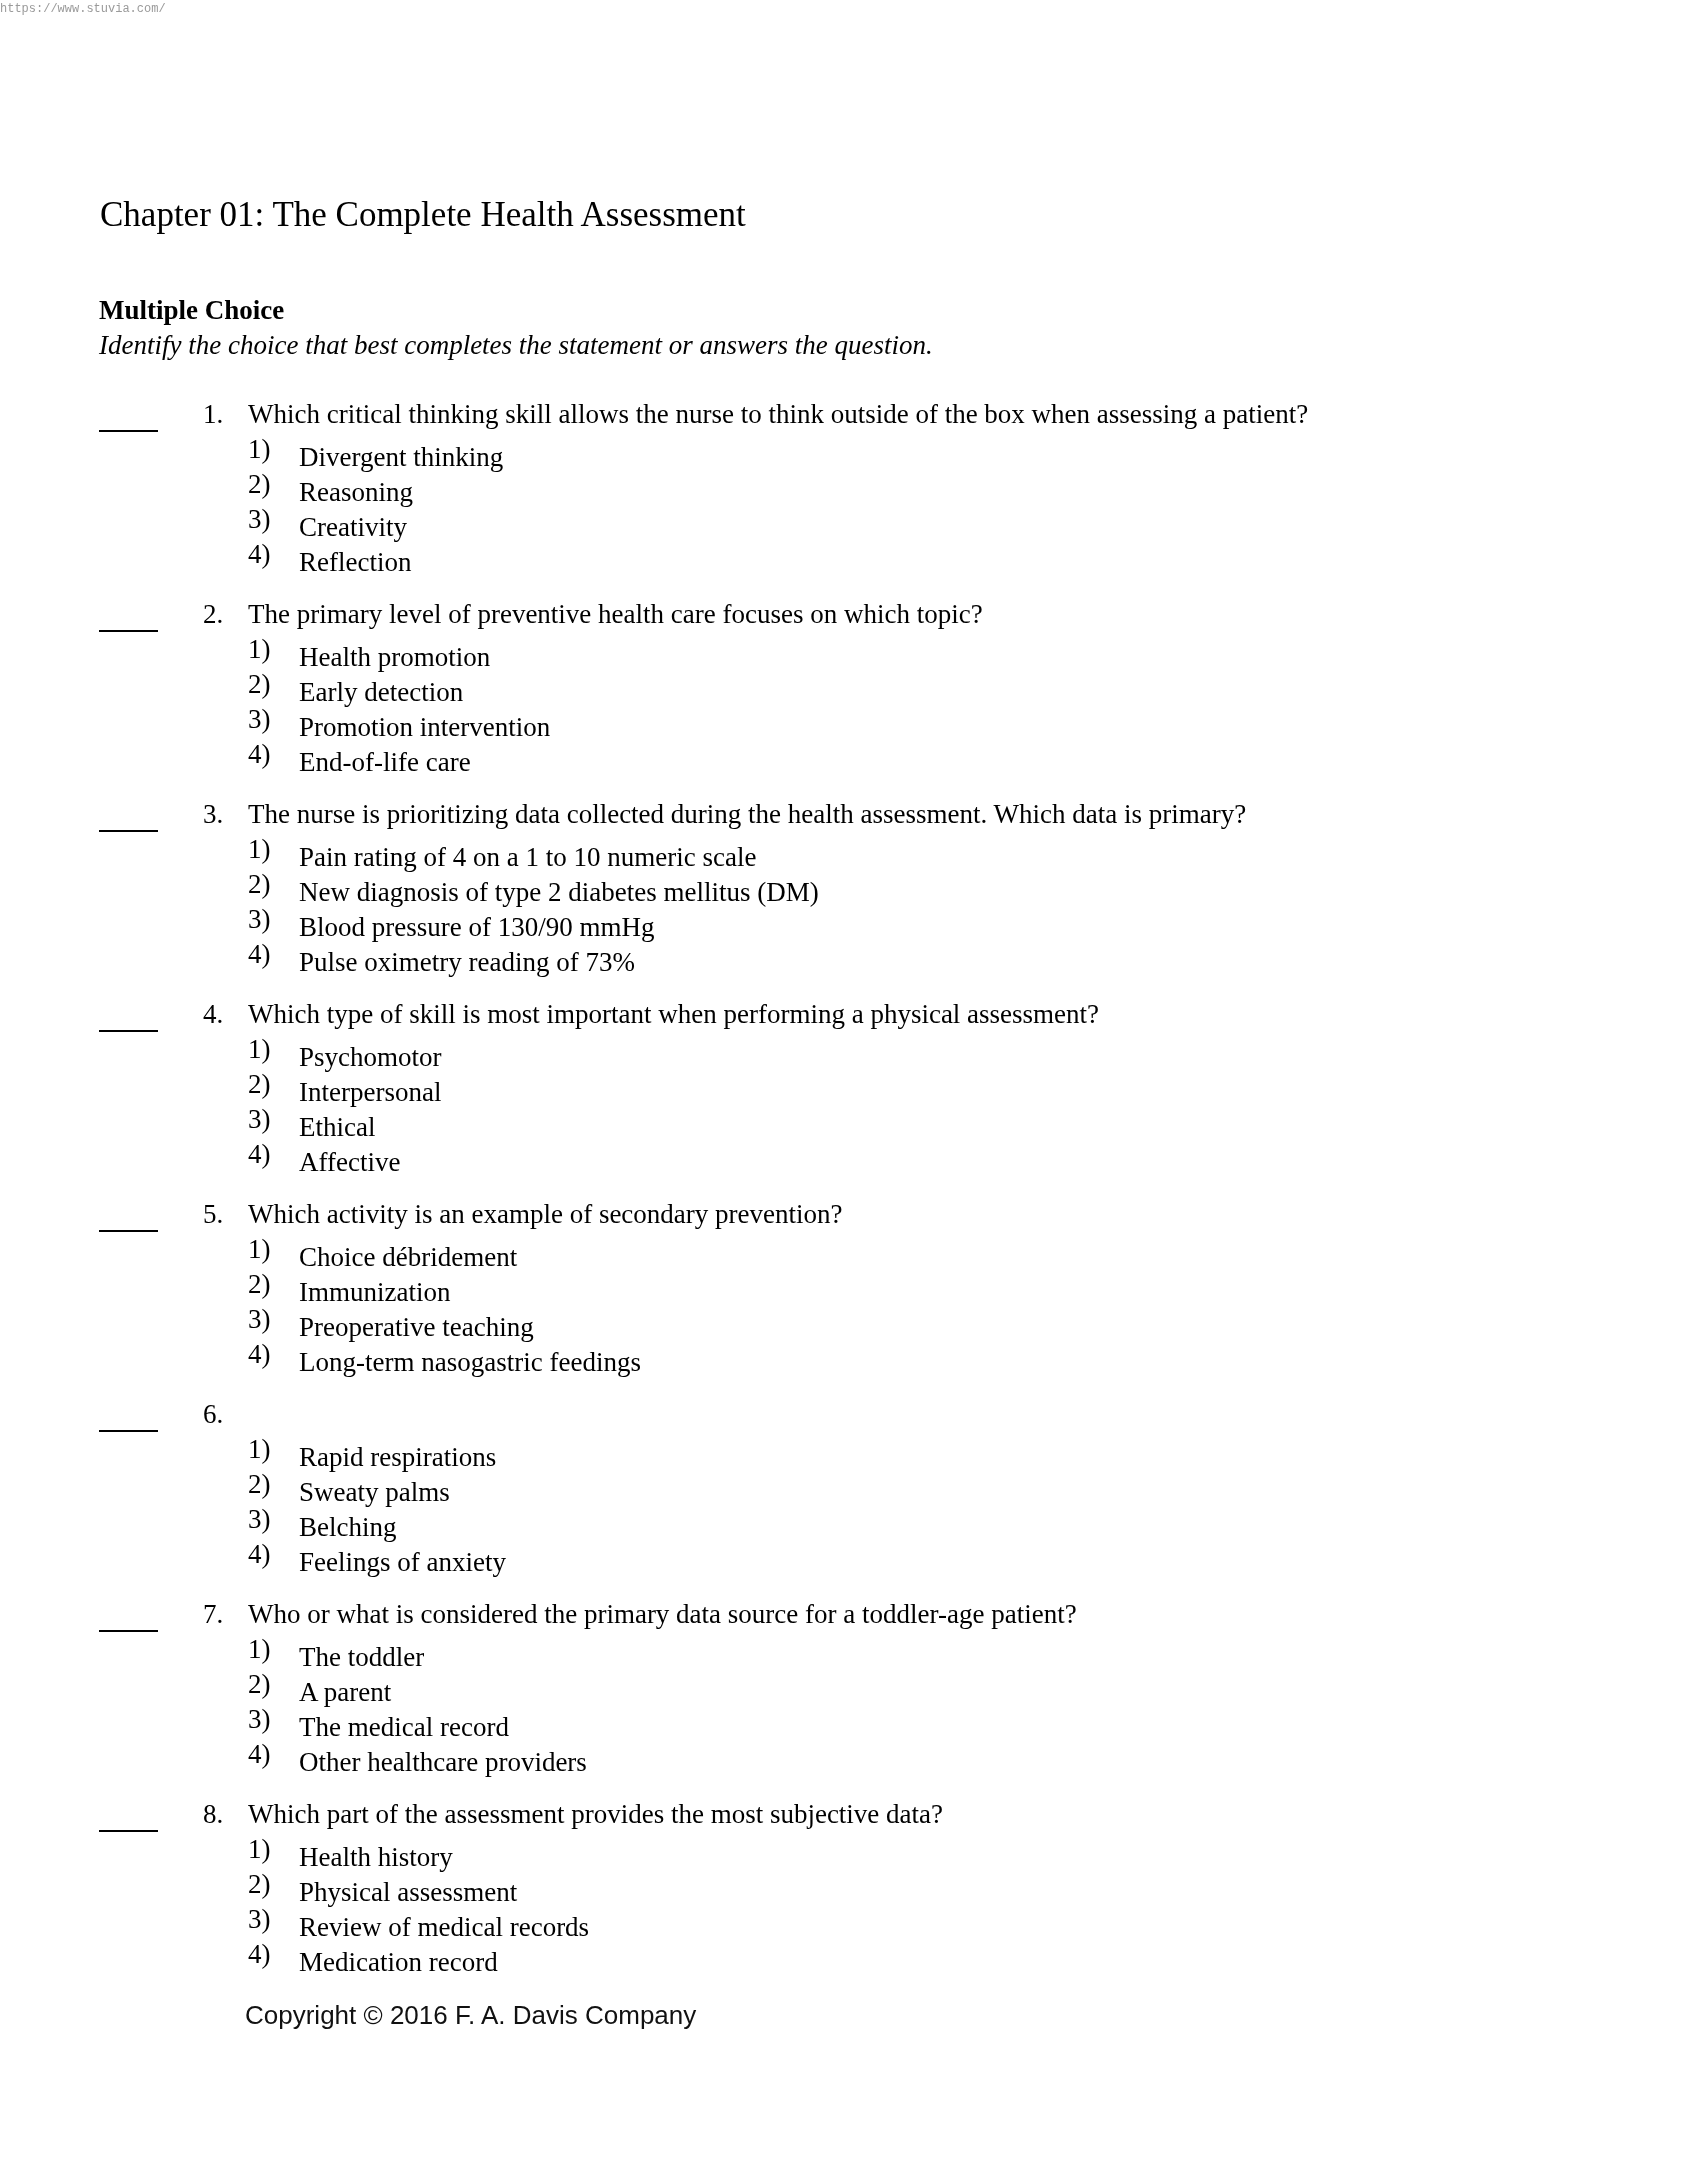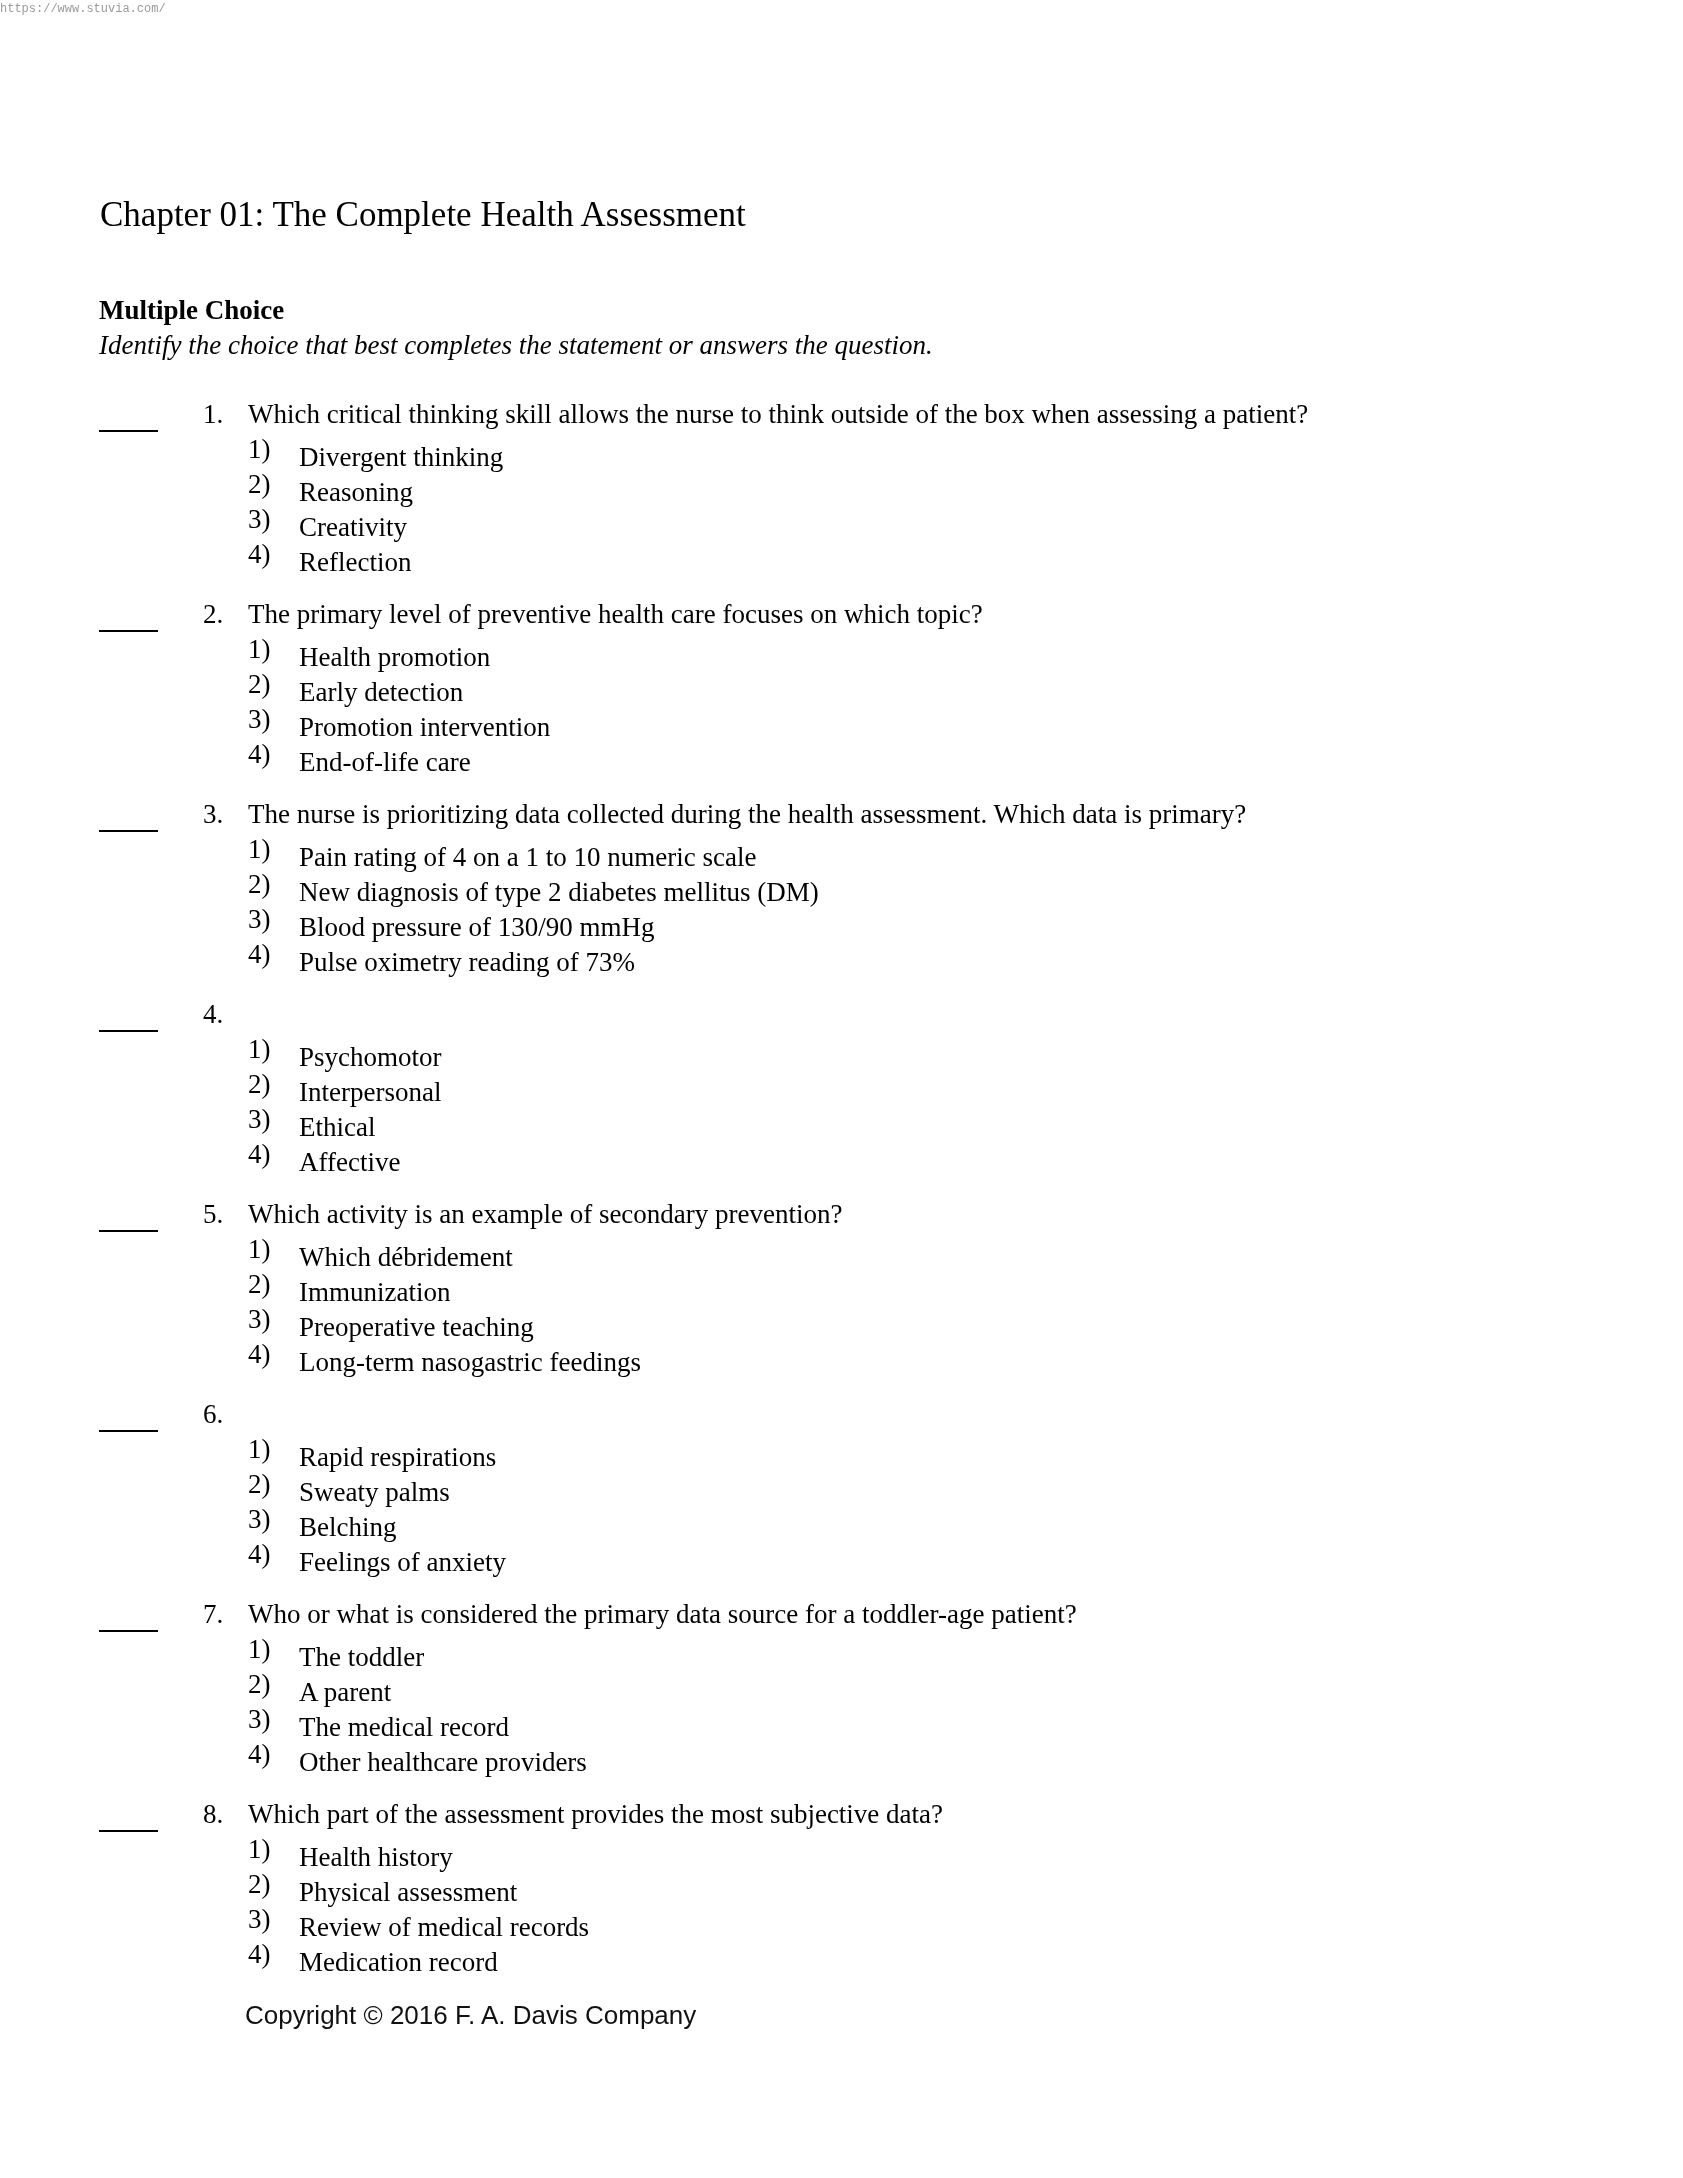--- a/index.html
+++ b/index.html
@@ -200,20 +200,21 @@
     <li class="option">
         <span class="option-num">4)</span>
         <span class="option-text">Pulse oximetry reading of 73%</span>
       </li>
   </ul>
 </div>
 
 <div class="question" style="top:997px;">
   <div class="answer-blank"></div>
   <span class="q-number">4.</span>
+  <span class="q-text">Which type of skill is most important when performing a physical assessment?</span>
   <ul class="options">
     <li class="option">
         <span class="option-num">1)</span>
         <span class="option-text">Psychomotor</span>
       </li>
     <li class="option">
         <span class="option-num">2)</span>
         <span class="option-text">Interpersonal</span>
       </li>
     <li class="option">
@@ -227,21 +228,21 @@
   </ul>
 </div>
 
 <div class="question" style="top:1197px;">
   <div class="answer-blank"></div>
   <span class="q-number">5.</span>
   <span class="q-text">Which activity is an example of secondary prevention?</span>
   <ul class="options">
     <li class="option">
         <span class="option-num">1)</span>
-        <span class="option-text">Which débridement</span>
+        <span class="option-text">Choice débridement</span>
       </li>
     <li class="option">
         <span class="option-num">2)</span>
         <span class="option-text">Immunization</span>
       </li>
     <li class="option">
         <span class="option-num">3)</span>
         <span class="option-text">Preoperative teaching</span>
       </li>
     <li class="option">

